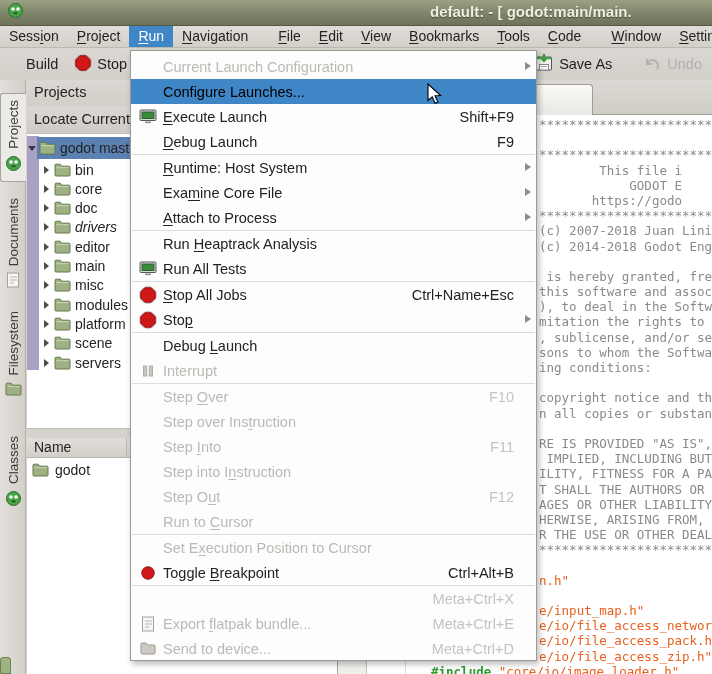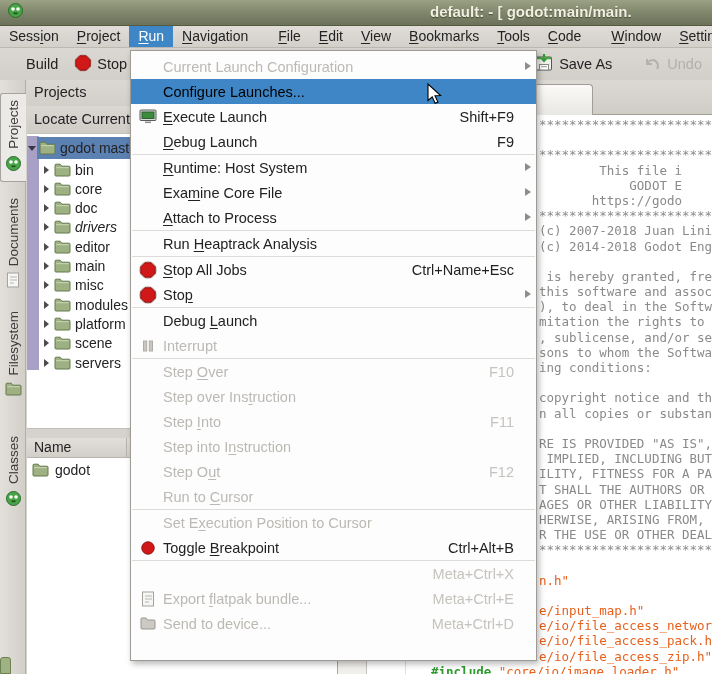--- a/index.html
+++ b/index.html
@@ -446,20 +446,32 @@
     <div class="mi">
       <span class="ic"></span>
       <span class="lbl"><u>A</u>ttach to Process</span>
       <span class="subarrow"></span>
     </div>
     <div class="msep"></div>
     <div class="mi">
       <span class="ic"></span>
       <span class="lbl">Run <u>H</u>eaptrack Analysis</span>
     </div>
+    <div class="mi">
+      <span class="ic">
+        <span style="display: inline-flex;">
+          <svg width="18" height="15" viewBox="0 0 18 15">
+            <rect x="1" y="1" width="16" height="10.5" rx="1" fill="#d9dadc" stroke="#5a5a5a"></rect>
+            <rect x="3" y="3" width="12" height="6.5" fill="#3c8a3c" stroke="#2a632a"></rect>
+            <rect x="6" y="12.5" width="6" height="1.6" fill="#8f8f8f"></rect>
+          </svg>
+        </span>
+      </span>
+      <span class="lbl">Run All Tests</span>
+    </div>
     <div class="msep"></div>
     <div class="mi">
       <span class="ic">
         <span style="display: inline-flex;">
           <svg width="18" height="18" viewBox="0 0 18 18">
             <circle cx="9" cy="9" r="8.4" fill="none" stroke="#bdbab5"></circle>
             <polygon points="5.8,1.8 12.2,1.8 16.2,5.8 16.2,12.2 12.2,16.2 5.8,16.2 1.8,12.2 1.8,5.8" fill="#d01818" stroke="#8d0d0d"></polygon>
           </svg>
         </span>
       </span>

